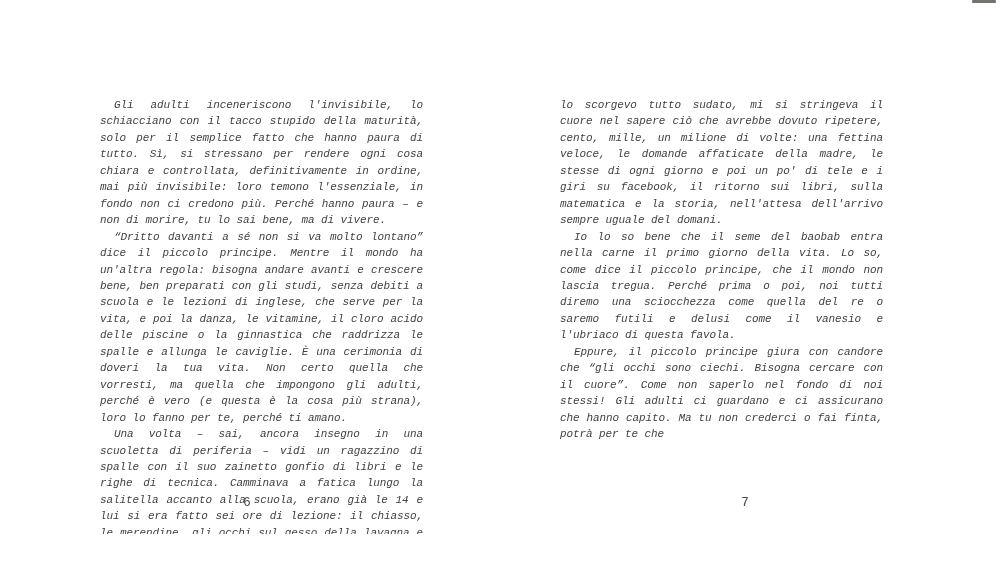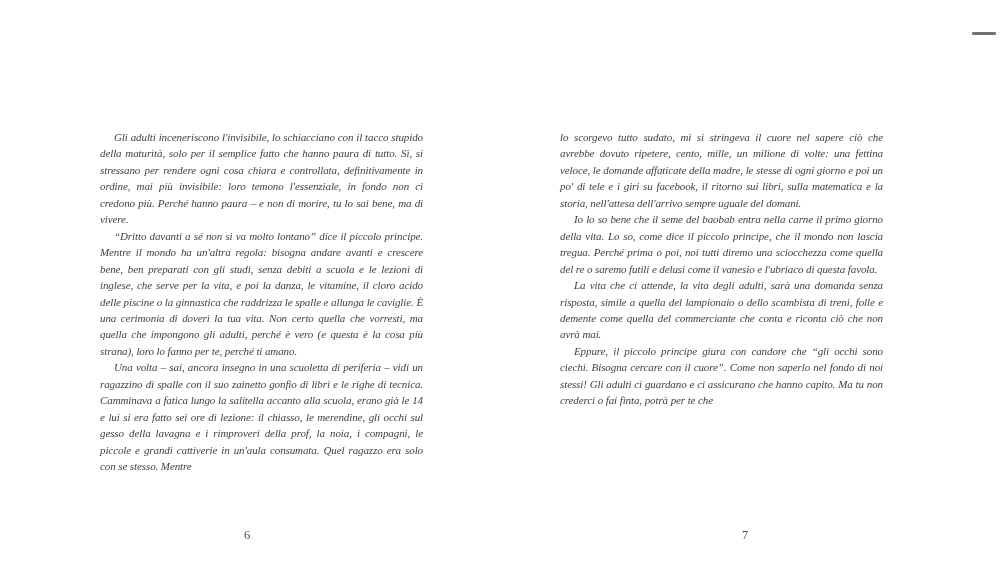--- a/index.html
+++ b/index.html
@@ -6,22 +6,21 @@
     margin: 0;
     padding: 0;
     background: #ffffff;
   }
   .spread {
     position: relative;
     width: 1000px;
     height: 534px;
     background: #ffffff;
     overflow: hidden;
-    font-family: Liberation Serif, serif;
-    margin-top: 32px;
+    font-family: Liberation Mono, monospace;
   }
   .text-column {
     position: absolute;
     top: 97px;
     width: 323px;
     text-align: justify;
     font-style: italic;
     font-size: 11px;
     line-height: 16.45px;
     letter-spacing: -0.1px;
@@ -73,21 +72,20 @@
         <p>“Dritto davanti a sé non si va molto lontano” dice il piccolo principe. Mentre il mondo ha un'altra regola: bisogna andare avanti e crescere bene, ben preparati con gli studi, senza debiti a scuola e le lezioni di inglese, che serve per la vita, e poi la danza, le vitamine, il cloro acido delle piscine o la ginnastica che raddrizza le spalle e allunga le caviglie. È una cerimonia di doveri la tua vita. Non certo quella che vorresti, ma quella che impongono gli adulti, perché è vero (e questa è la cosa più strana), loro lo fanno per te, perché ti amano.</p>
         <p>Una volta – sai, ancora insegno in una scuoletta di periferia – vidi un ragazzino di spalle con il suo zainetto gonfio di libri e le righe di tecnica. Camminava a fatica lungo la salitella accanto alla scuola, erano già le 14 e lui si era fatto sei ore di lezione: il chiasso, le merendine, gli occhi sul gesso della lavagna e i rimproveri della prof, la noia, i compagni, le piccole e grandi cattiverie in un'aula consumata. Quel ragazzo era solo con se stesso. Mentre</p>
       </div>
     <div class="page-number page-number-left">6</div>
   </div>
 
   <div class="page page-right continuation">
     <div class="text-column">
         <p>lo scorgevo tutto sudato, mi si stringeva il cuore nel sapere ciò che avrebbe dovuto ripetere, cento, mille, un milione di volte: una fettina veloce, le domande affaticate della madre, le stesse di ogni giorno e poi un po' di tele e i giri su facebook, il ritorno sui libri, sulla matematica e la storia, nell'attesa dell'arrivo sempre uguale del domani.</p>
         <p>Io lo so bene che il seme del baobab entra nella carne il primo giorno della vita. Lo so, come dice il piccolo principe, che il mondo non lascia tregua. Perché prima o poi, noi tutti diremo una sciocchezza come quella del re o saremo futili e delusi come il vanesio e l'ubriaco di questa favola.</p>
-        <p>La vita che ci attende, la vita degli adulti, sarà una domanda senza risposta, simile a quella del lampionaio o dello scambista di treni, folle e demente come quella del commerciante che conta e riconta ciò che non avrà mai.</p>
         <p>Eppure, il piccolo principe giura con candore che “gli occhi sono ciechi. Bisogna cercare con il cuore”. Come non saperlo nel fondo di noi stessi! Gli adulti ci guardano e ci assicurano che hanno capito. Ma tu non crederci o fai finta, potrà per te che</p>
       </div>
     <div class="page-number page-number-right">7</div>
   </div>
 
   <div class="scan-artifact scan-artifact-top"></div>
   <div class="scan-artifact scan-artifact-bottom"></div>
 
 </div>
 

